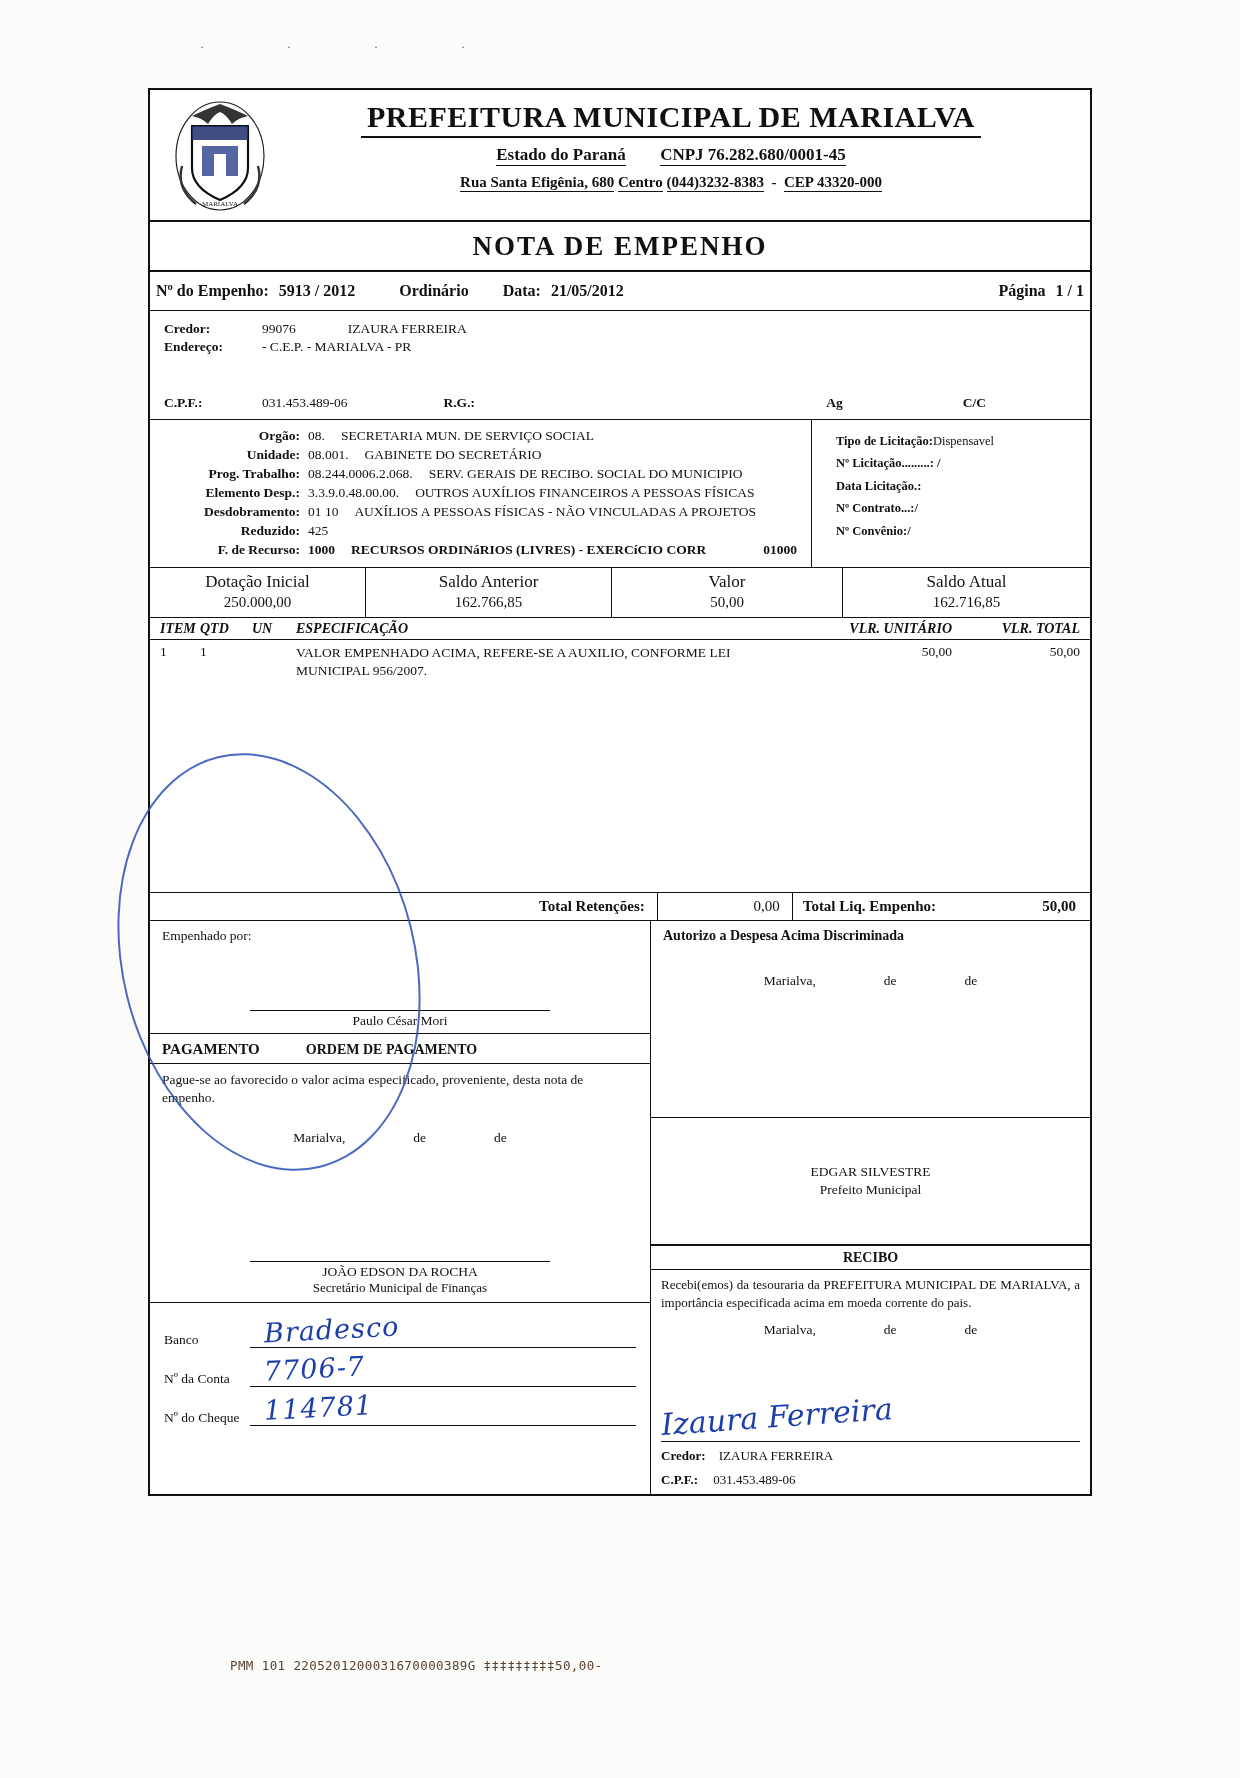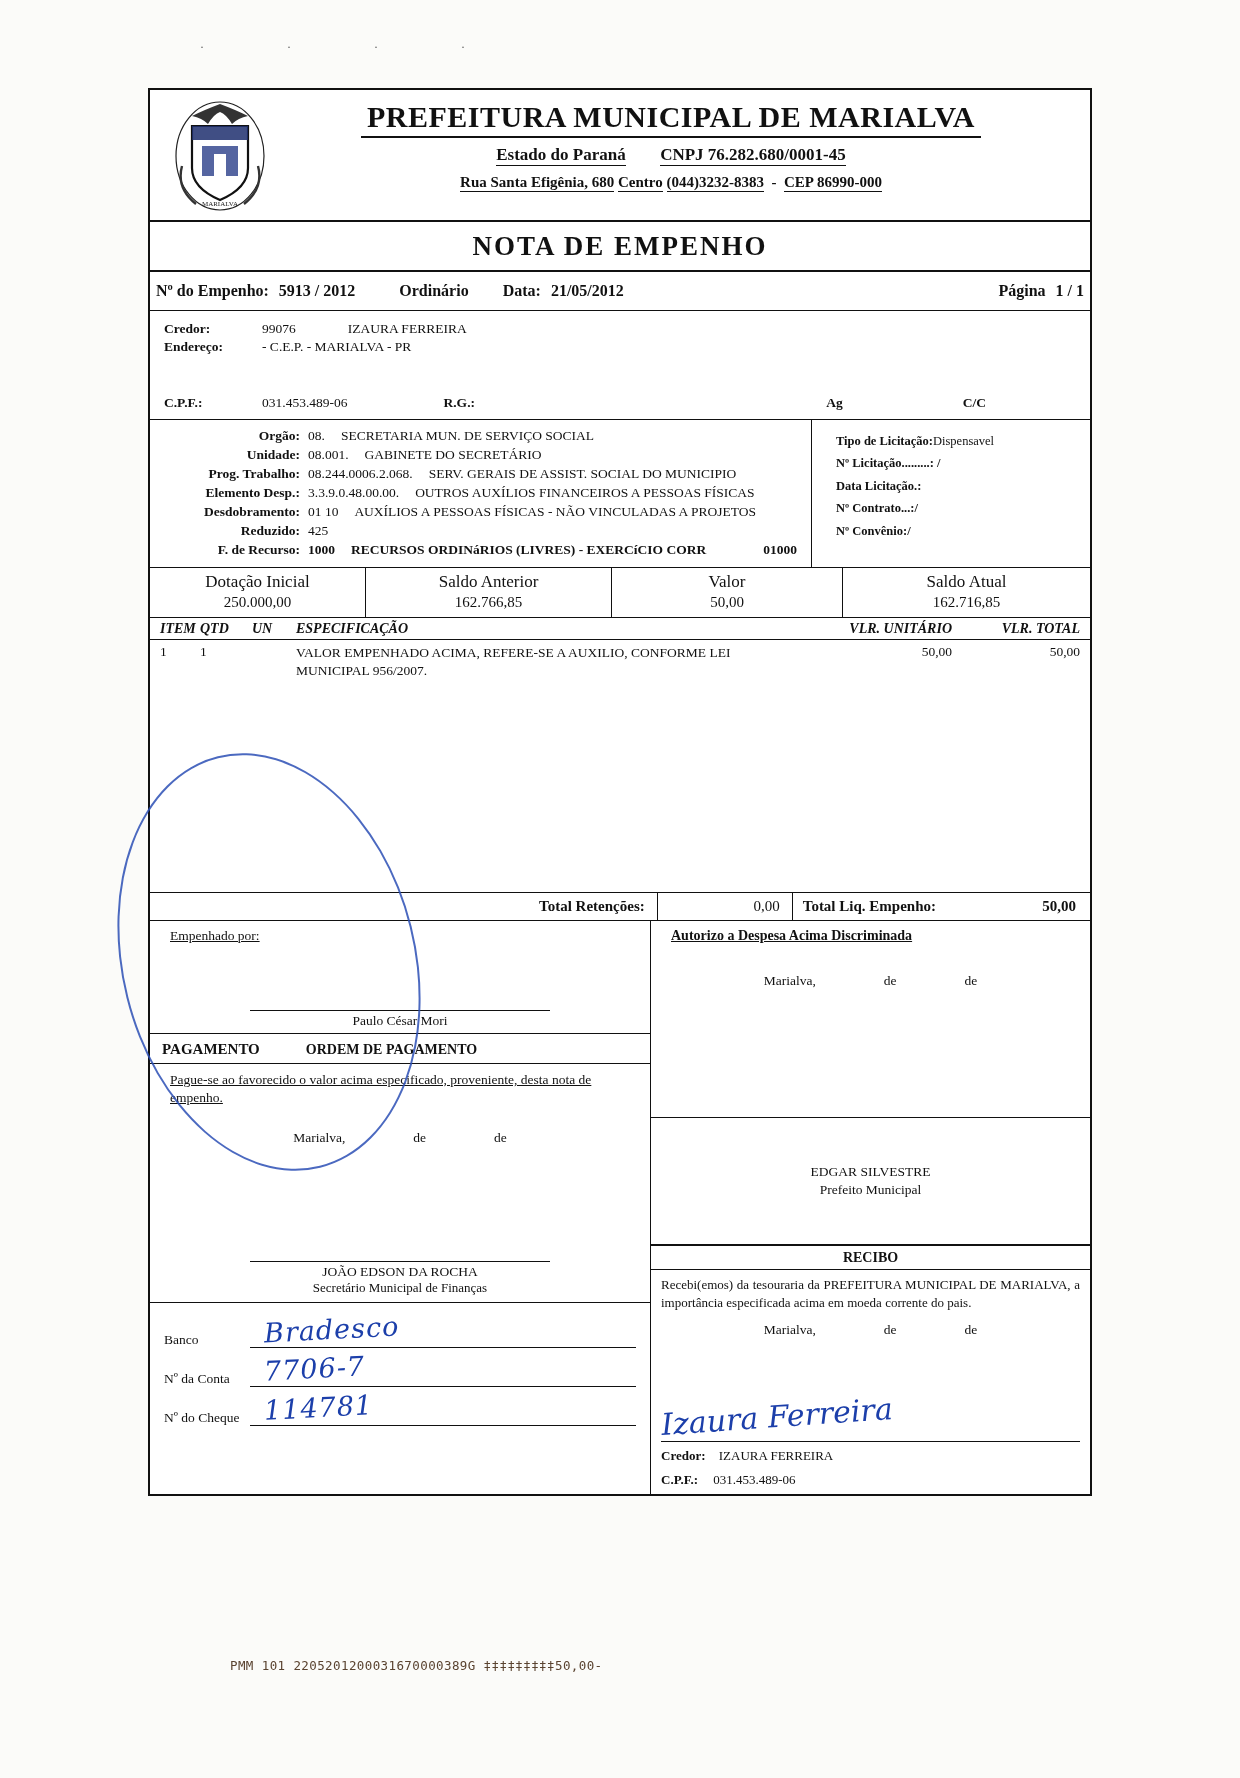--- a/index.html
+++ b/index.html
@@ -90,21 +90,21 @@
   
   .totals{display:flex;border-top:1.5px solid #111;border-bottom:1.5px solid #111;font-size:15px;font-weight:bold;}
   .tl{flex:1;text-align:right;padding:5px 12px;border-right:1.5px solid #111;}
   .tv{width:110px;text-align:right;padding:5px 12px;border-right:1.5px solid #111;font-weight:normal;}
   .tl2{padding:5px 10px;}
   .tv2{width:130px;text-align:right;padding:5px 14px 5px 0;}
   
   .sig{display:flex;}
   .sleft{width:500px;border-right:1.5px solid #111;}
   .sright{flex:1;}
-  .pad{padding:7px 20px;font-size:13.5px;text-decoration:underline;}
+  .pad{padding:7px 12px;font-size:13.5px;}
   .sigline{border-top:1px solid #111;width:300px;margin:0 auto;text-align:center;font-size:13.5px;padding-top:2px;}
   .blk{border-bottom:1.5px solid #111;}
   .pagamento-hd{display:flex;align-items:baseline;padding:7px 12px 5px;font-weight:bold;font-size:15px;}
   .pagamento-hd .op{margin-left:46px;font-size:14px;}
   .datecity{display:flex;font-size:13.5px;padding:16px 0 4px;justify-content:center;}
   .datecity span{margin:0 34px;}
   .centername{text-align:center;font-size:13.5px;line-height:1.35;}
   .recibo-hd{text-align:center;font-weight:bold;font-size:14px;padding:4px 0 3px;border-bottom:1.5px solid #111;border-top:1.5px solid #111;}
   .recibo-body{padding:6px 10px;font-size:13px;text-align:justify;line-height:1.4;}
   .bank{padding:6px 14px 4px;font-size:13.5px;}
@@ -161,21 +161,21 @@
         <span class="sp"></span>
         <span class="u">CNPJ 76.282.680/0001-45</span>
       </div>
       <div class="h-line3">
         <span class="u">Rua Santa Efigênia, 680</span>
         <span class="sp"></span>
         <span class="u">Centro</span>
         <span class="sp"></span>
         <span class="u">(044)3232-8383</span>
         <span>&nbsp;-&nbsp;</span>
-        <span class="u">CEP 86990-000</span>
+        <span class="u">CEP 43320-000</span>
       </div>
     </div>
   </div>
 
   <div class="nota">NOTA  DE  EMPENHO</div>
 
   <div class="emp-line">
     <span class="lbl">Nº do Empenho:</span>
     <span class="v">5913 / 2012</span>
     <span class="gap"></span>
@@ -214,21 +214,21 @@
         <span class="d">SECRETARIA MUN. DE SERVIÇO SOCIAL</span>
       </div>
       <div class="row">
         <span class="k">Unidade:</span>
         <span class="n">08.001.</span>
         <span class="d">GABINETE DO SECRETÁRIO</span>
       </div>
       <div class="row">
         <span class="k">Prog. Trabalho:</span>
         <span class="n">08.244.0006.2.068.</span>
-        <span class="d">SERV. GERAIS DE ASSIST. SOCIAL DO MUNICIPIO</span>
+        <span class="d">SERV. GERAIS DE RECIBO. SOCIAL DO MUNICIPIO</span>
       </div>
       <div class="row">
         <span class="k">Elemento Desp.:</span>
         <span class="n">3.3.9.0.48.00.00.</span>
         <span class="d">OUTROS AUXÍLIOS FINANCEIROS A PESSOAS FÍSICAS</span>
       </div>
       <div class="row">
         <span class="k">Desdobramento:</span>
         <span class="n">01      10</span>
         <span class="d">AUXÍLIOS A PESSOAS FÍSICAS - NÃO VINCULADAS A PROJETOS</span>

